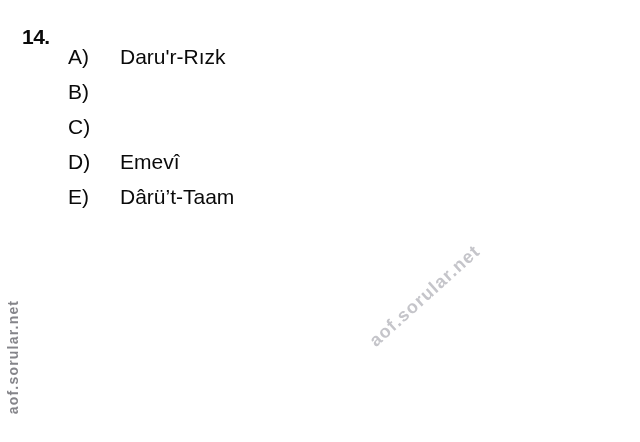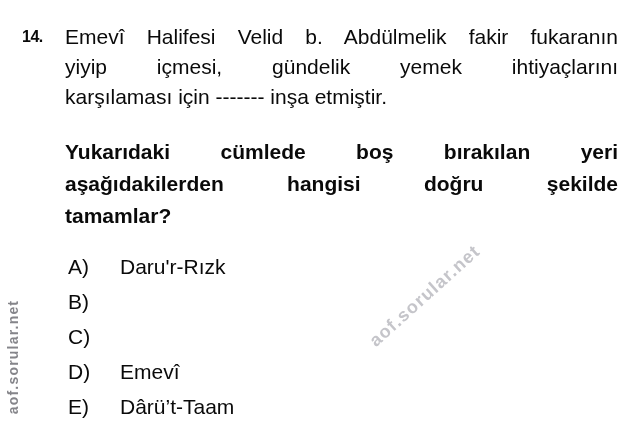--- a/index.html
+++ b/index.html
@@ -15,21 +15,21 @@
   .q-row {
     position: absolute;
     left: 22px;
     top: 22px;
     display: flex;
     width: 596px;
   }
   .q-num {
     width: 43px;
     flex: 0 0 43px;
-    font-size: 16px;
+    font-size: 21px;
     line-height: 30px;
     font-weight: 700;
     letter-spacing: -0.5px;
   }
   .q-body { width: 553px; }
   .q-text { font-size: 21px; line-height: 30px; }
   .q-prompt {
     font-size: 21px;
     line-height: 32px;
     font-weight: 700;
@@ -77,31 +77,21 @@
 <div class="page">
 
   <div class="wm-diag">aof.sorular.net</div>
   <div class="wm-vert">aof.sorular.net</div>
 
   <div class="q-row">
     <div class="q-num">14.</div>
 
     <div class="q-body">
 
-      <div class="q-text">
-        <div class="jline">Emevî Halifesi Velid b. Abdülmelik fakir fukaranın</div>
-        <div class="jline">yiyip içmesi, gündelik yemek ihtiyaçlarını</div>
-        <div class="lline">karşılaması için ------- inşa etmiştir.</div>
-      </div>
 
-      <div class="q-prompt">
-        <div class="jline">Yukarıdaki cümlede boş bırakılan yeri</div>
-        <div class="jline">aşağıdakilerden hangisi doğru şekilde</div>
-        <div class="lline">tamamlar?</div>
-      </div>
 
       <div class="options">
         <div class="option">
           <span class="opt-letter">A)</span>
           <span class="opt-text">Daru'r-Rızk</span>
         </div>
         <div class="option">
           <span class="opt-letter">B)</span>
         </div>
         <div class="option">

